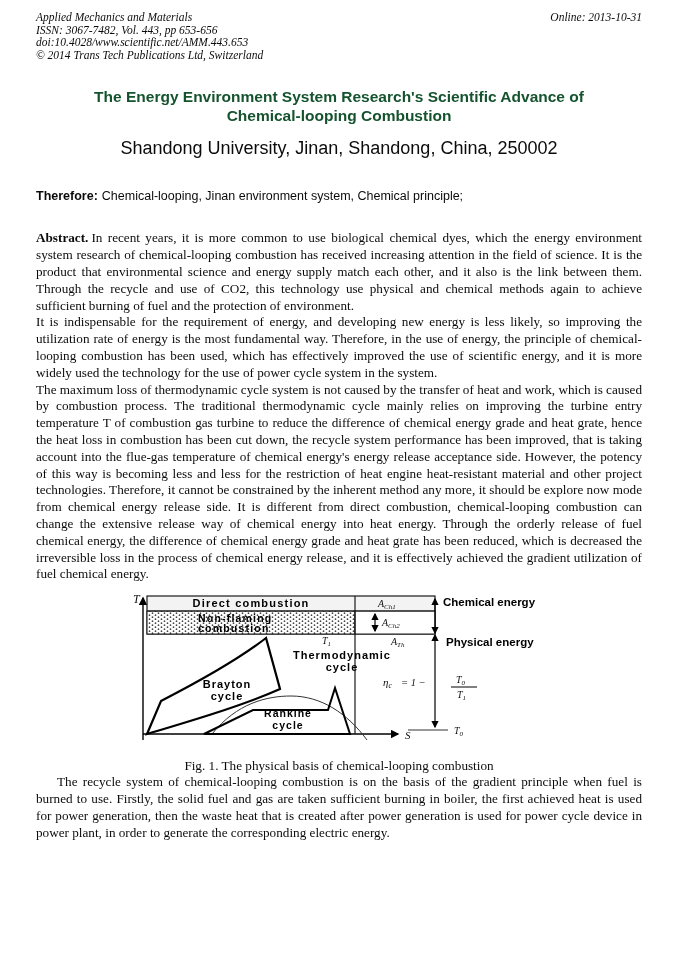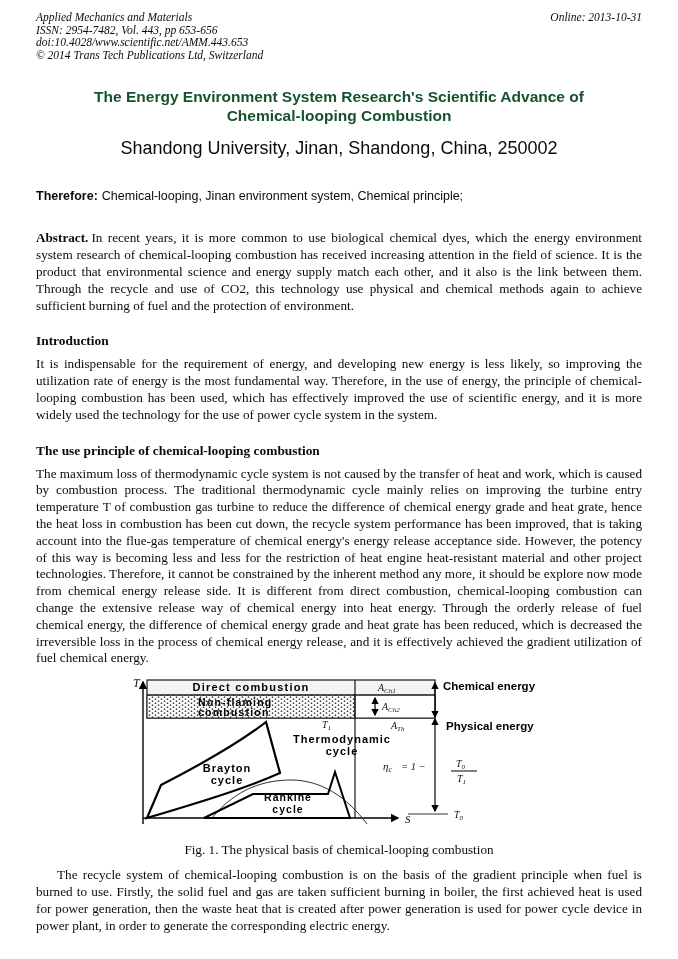--- a/index.html
+++ b/index.html
@@ -23,60 +23,58 @@
   .affil  { font-family:"Liberation Sans", sans-serif; font-size:18px;
             text-align:center; margin-top:13px; }
   .keywords { font-family:"Liberation Sans", sans-serif; font-size:12.5px;
               margin-top:30px; }
   .keywords b { margin-right:4px; }
   
   .para { font-size:13.2px; line-height:16.8px; text-align:justify; margin:0; }
   .abstract { margin-top:27px; }
   .abstract b { margin-right:3px; }
   .sect-h { font-size:13.4px; font-weight:bold; margin:19px 0 7px 0; }
-  .closing { text-indent:21px; margin-top:9px; }
+  .closing { text-indent:21px; }
   
   .figure-wrap { margin-top:7px; text-align:center; }
   .figure-wrap svg { display:inline-block; margin-left:34px; }
   .fig-caption { font-size:13.2px; text-align:center; margin-top:8px; }
   
   .sv-bold  { font-family:"Liberation Sans", sans-serif; font-weight:bold; fill:#000; }
   .sv-ital  { font-family:"Liberation Serif", serif; font-style:italic; fill:#111; }
   text { user-select:none; }
 </style>
 </head>
 <body>
 
 <div class="page">
 
   <div class="hdr">
     <div class="hdr-left">
       <div>Applied Mechanics and Materials</div>
-      <div>ISSN: 2954-7482, Vol. 443, pp 653-656</div>
+      <div>ISSN: 3067-7482, Vol. 443, pp 653-656</div>
       <div>doi:10.4028/www.scientific.net/AMM.443.653</div>
       <div>© 2014 Trans Tech Publications Ltd, Switzerland</div>
     </div>
     <div class="hdr-right">Online: 2013-10-31</div>
   </div>
 
   <div class="title">The Energy Environment System Research's Scientific Advance of Chemical-looping Combustion</div>
   <div class="affil">Shandong University, Jinan, Shandong, China, 250002</div>
 
   <div class="keywords">
     <b>Therefore:</b><span>Chemical-looping, Jinan environment system, Chemical principle;</span>
   </div>
 
   <p class="para abstract">
     <b>Abstract.</b><span>In recent years, it is more common to use biological chemical dyes, which the energy environment system research of chemical-looping combustion has received increasing attention in the field of science. It is the product that environmental science and energy supply match each other, and it also is the link between them. Through the recycle and use of CO2, this technology use physical and chemical methods again to achieve sufficient burning of fuel and the protection of environment.</span>
   </p>
 
-  <div class="sect-h">Introduction</div>
   <p class="para">It is indispensable for the requirement of energy, and  developing new energy is less likely, so improving the utilization rate of energy is the most fundamental way. Therefore, in the use of energy, the principle of chemical-looping combustion has been used, which has effectively improved the use of scientific energy, and it is more widely used the technology for the use of power cycle system in the system.</p>
 
-  <div class="sect-h">The use principle of chemical-looping combustion</div>
   <p class="para">The maximum loss of thermodynamic cycle system is not caused by the transfer of heat and work, which is caused by combustion process. The traditional thermodynamic cycle mainly relies on improving the turbine entry temperature T of combustion gas turbine to reduce the difference of chemical energy grade and heat grate, hence the heat loss in combustion has been cut down, the recycle system performance has been improved, that is taking account into the flue-gas temperature of chemical energy's energy release acceptance side. However, the potency of this way is becoming less and less for the restriction of heat engine heat-resistant material and other project technologies. Therefore, it cannot be constrained by the inherent method any more, it should be explore now mode from chemical energy release side. It is different from direct combustion, chemical-looping combustion can change the extensive release way of chemical energy into heat energy. Through the orderly release of fuel chemical energy, the difference of chemical energy grade and heat grate has been reduced, which is decreased the irreversible loss in the process of chemical energy release, and it is effectively achieved the gradient utilization of fuel chemical energy.</p>
 
   <div class="figure-wrap">
     <svg width="452" height="156" viewBox="0 0 452 156">
       <defs>
         <marker id="arrE" markerWidth="7" markerHeight="7" refX="5" refY="3" orient="auto">
           <path d="M0,0 L6,3 L0,6 Z" fill="#000"></path>
         </marker>
         <marker id="arrS" markerWidth="7" markerHeight="7" refX="1" refY="3" orient="auto">
           <path d="M6,0 L0,3 L6,6 Z" fill="#000"></path>

